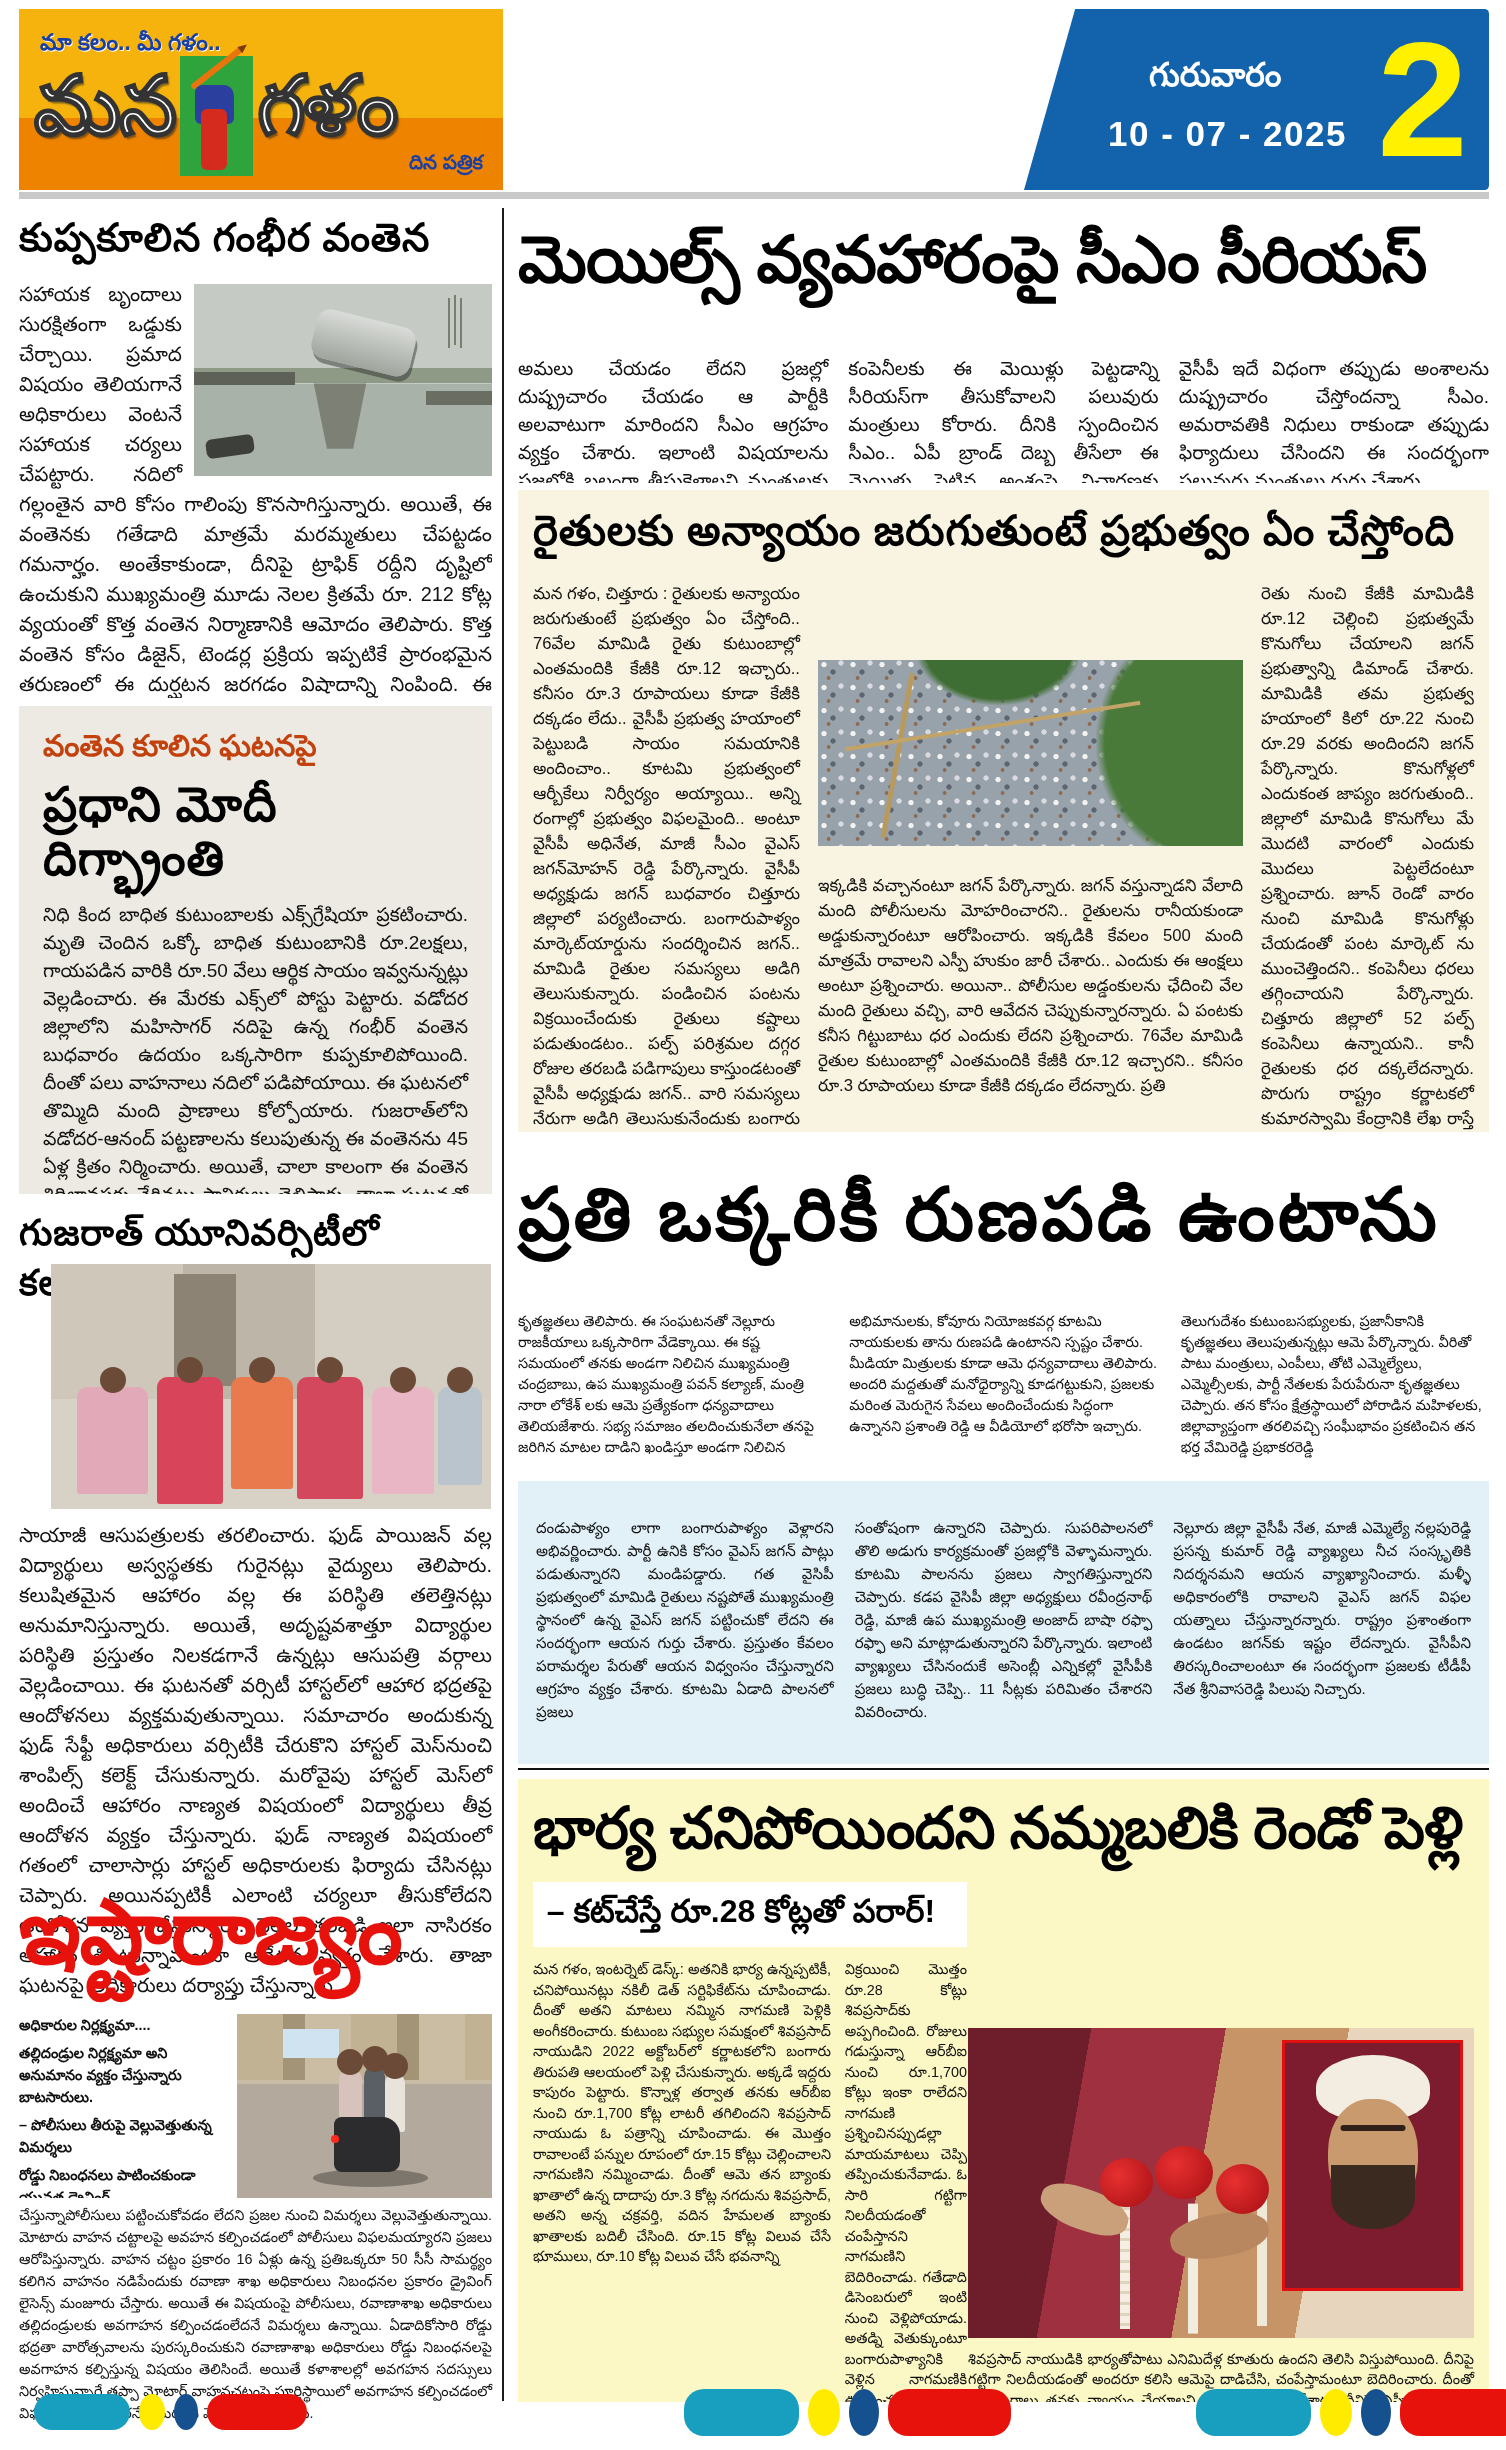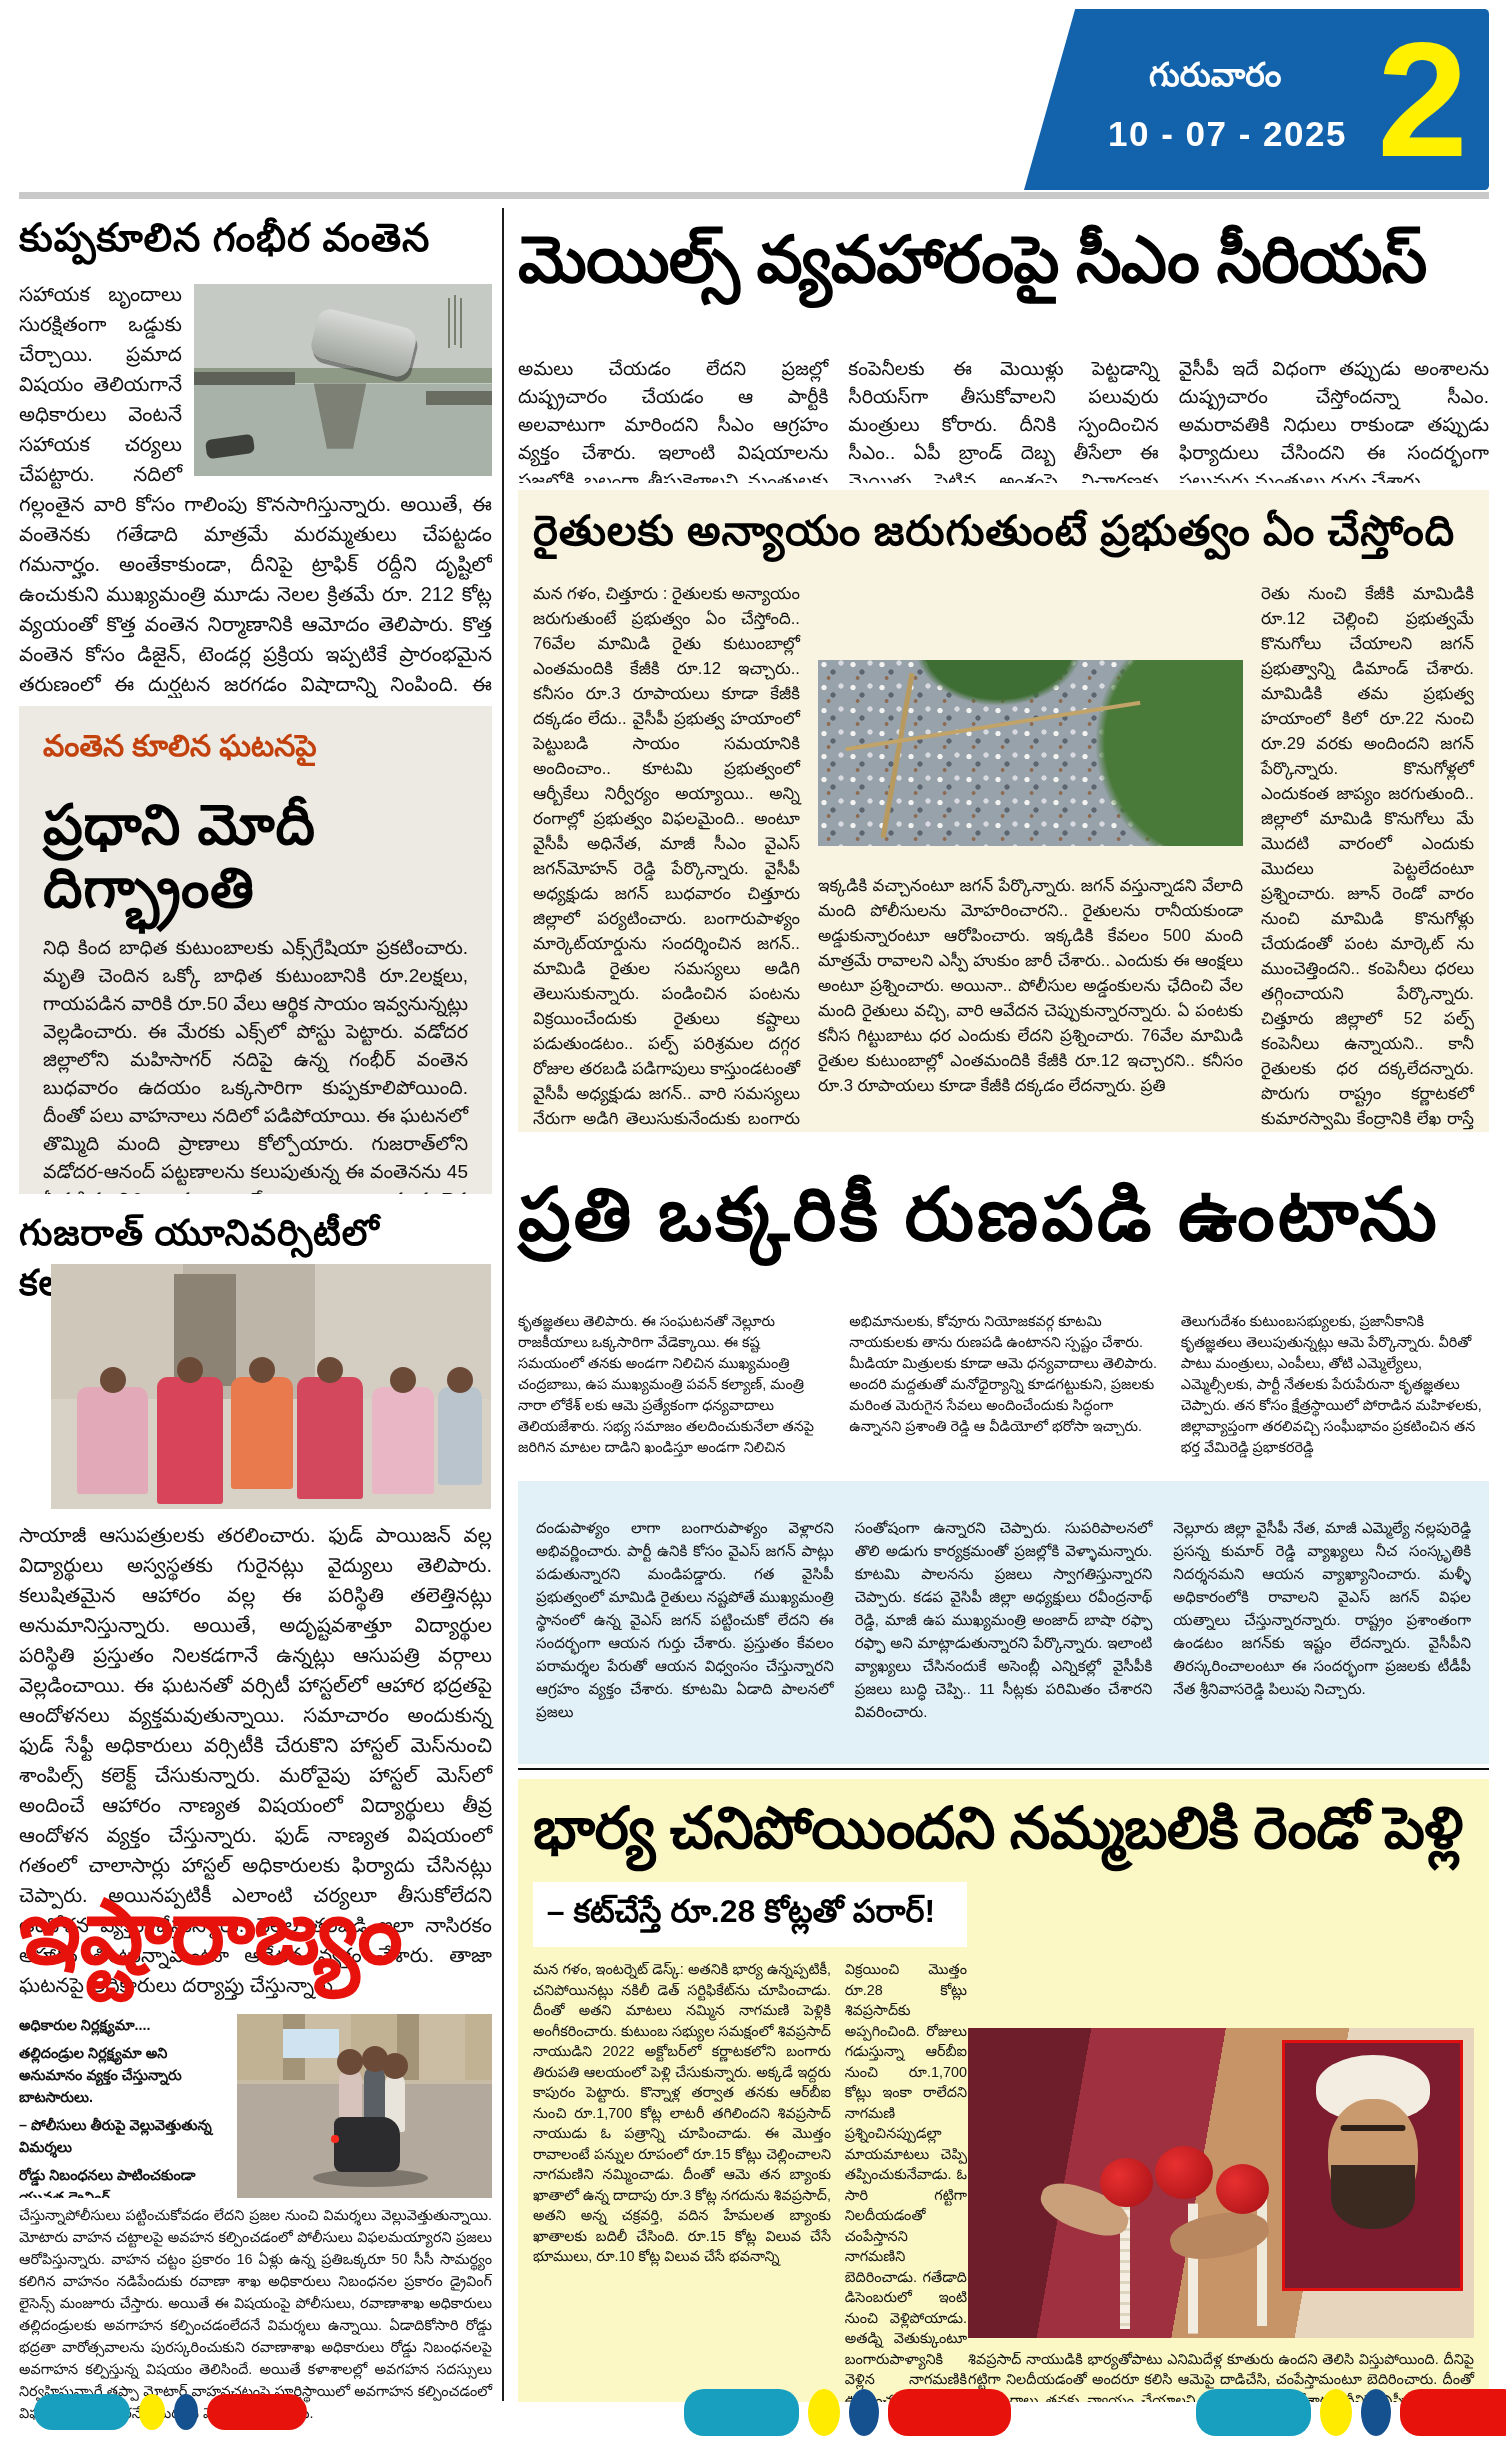--- a/index.html
+++ b/index.html
@@ -40,21 +40,21 @@
   .bp-shore { position:absolute; left:0; top:44%; width:100%; height:8%; background:#8e9a86; }
   .bp-deck-l { position:absolute; left:0; top:46%; width:34%; height:7%; background:#5e6158; }
   .bp-deck-r { position:absolute; right:0; top:56%; width:22%; height:7%; background:#6a6d62; }
   .bp-pier { position:absolute; left:38%; top:52%; width:22%; height:34%; background:#7d8074; clip-path:polygon(10% 0,90% 0,70% 100%,30% 100%); }
   .bp-truck { position:absolute; left:40%; top:18%; width:34%; height:26%; background:linear-gradient(#d9dcd8,#9fa49d); border-radius:13.7px; transform:rotate(14deg); box-shadow:3px 4.6px 0 rgba(40,40,40,.45); }
   .bp-tower { position:absolute; right:12%; top:6%; width:2.3px; height:26%; background:#77806f; box-shadow:-6px 3px 0 #77806f, 6px 3px 0 #77806f; }
   .bp-bike { position:absolute; left:4%; bottom:10%; width:16%; height:10%; background:#3c3f3a; border-radius:6px; transform:rotate(-8deg); }
 
   .b-box { top:706px; height:488px; background:#ECEAE2; padding:23px 24px; overflow:hidden; }
   .b-kicker { font-size:30px; font-weight:bold; color:#c2410c; }
-  .b-head { font-size:56px; line-height:1.12; font-weight:bold; margin-top:24px; letter-spacing:0.8px; }
+  .b-head { font-size:48px; line-height:1.12; font-weight:bold; margin-top:8px; letter-spacing:0.8px; }
   .b-body { margin-top:15px; font-size:19px; line-height:28px; }
 
   .c-head { top:1212px; font-size:36px; letter-spacing:0.8px; }
   .c-photo { top:1264px; left:51px; width:440px; height:245px; background:linear-gradient(#d8d2c6 0 100%); }
   .hp-wall { position:absolute; left:0; top:0; width:100%; height:55%; background:linear-gradient(90deg,#cfc8ba 0 30%, #bdb6a8 30% 60%, #d4cec2 60% 100%); }
   .hp-door { position:absolute; left:28%; top:4%; width:14%; height:46%; background:#8d8374; }
   .person { position:absolute; border-radius:10.6px 10.6px 3px 3px; }
   .person:before { content:""; position:absolute; left:50%; top:-20px; transform:translateX(-50%); width:26px; height:26px; border-radius:50%; background:#6b4a37; }
   .hp1 { left:6%; bottom:6%; width:16%; height:44%; background:#e2a9b8; }
   .hp2 { left:24%; bottom:2%; width:15%; height:52%; background:#d8455a; }
@@ -149,20 +149,33 @@
   .pills.small .pl-blue { width:24px; height:36px; } .pills.small .pl-red { width:100px; height:36px; }
   .pills.big .pl-teal { width:115px; height:47px; } .pills.big .pl-yel { width:32px; height:47px; }
   .pills.big .pl-blue { width:30px; height:47px; } .pills.big .pl-red { width:123px; height:47px; }
 </style>
 </head>
 <body>
 
 <div class="page">
 
   <div class="hdr">
+    <div class="logo-box">
+      <div class="tagline">మా కలం.. మీ గళం..</div>
+      <div class="logo-row">
+        <span class="logo-word">మన</span>
+        <span class="fist-box">
+          <span class="fist-pencil"></span>
+            <span class="fist-fingers"></span>
+            <span class="fist-arm"></span>
+        </span>
+        <span class="logo-word">గళం</span>
+      </div>
+      <div class="logo-sub">దిన పత్రిక</div>
+    </div>
     <div class="date-box">
       <div class="date-day">గురువారం</div>
       <div class="date-val">10 - 07 - 2025</div>
       <div class="page-num">2</div>
     </div>
   </div>
   <div class="gray-bar"></div>
   <div class="v-divider"></div>
 
   <div class="lcol headline a-head">కుప్పకూలిన గంభీర వంతెన</div>

